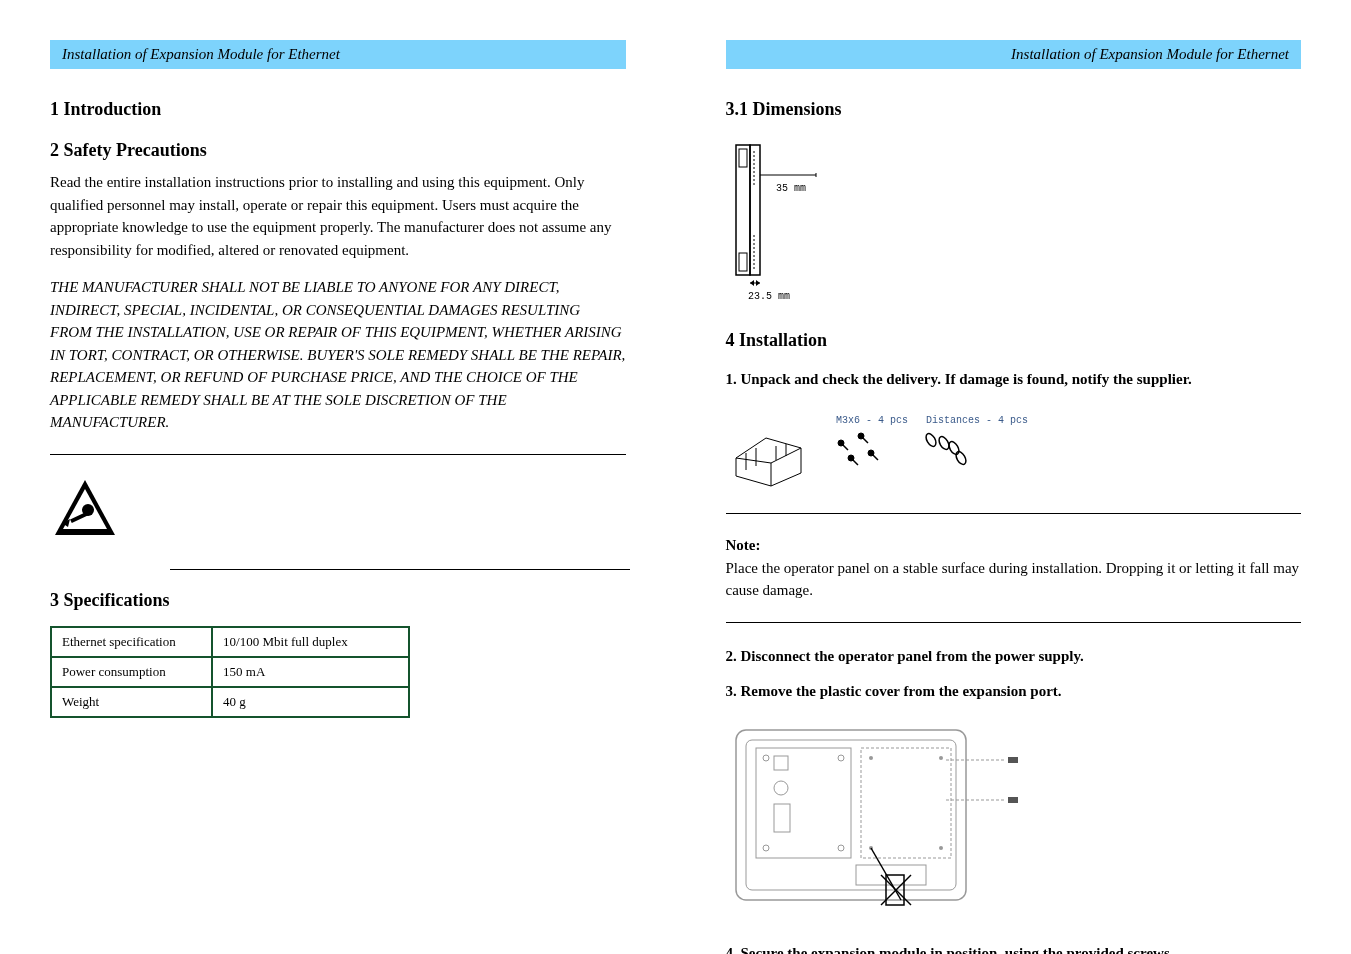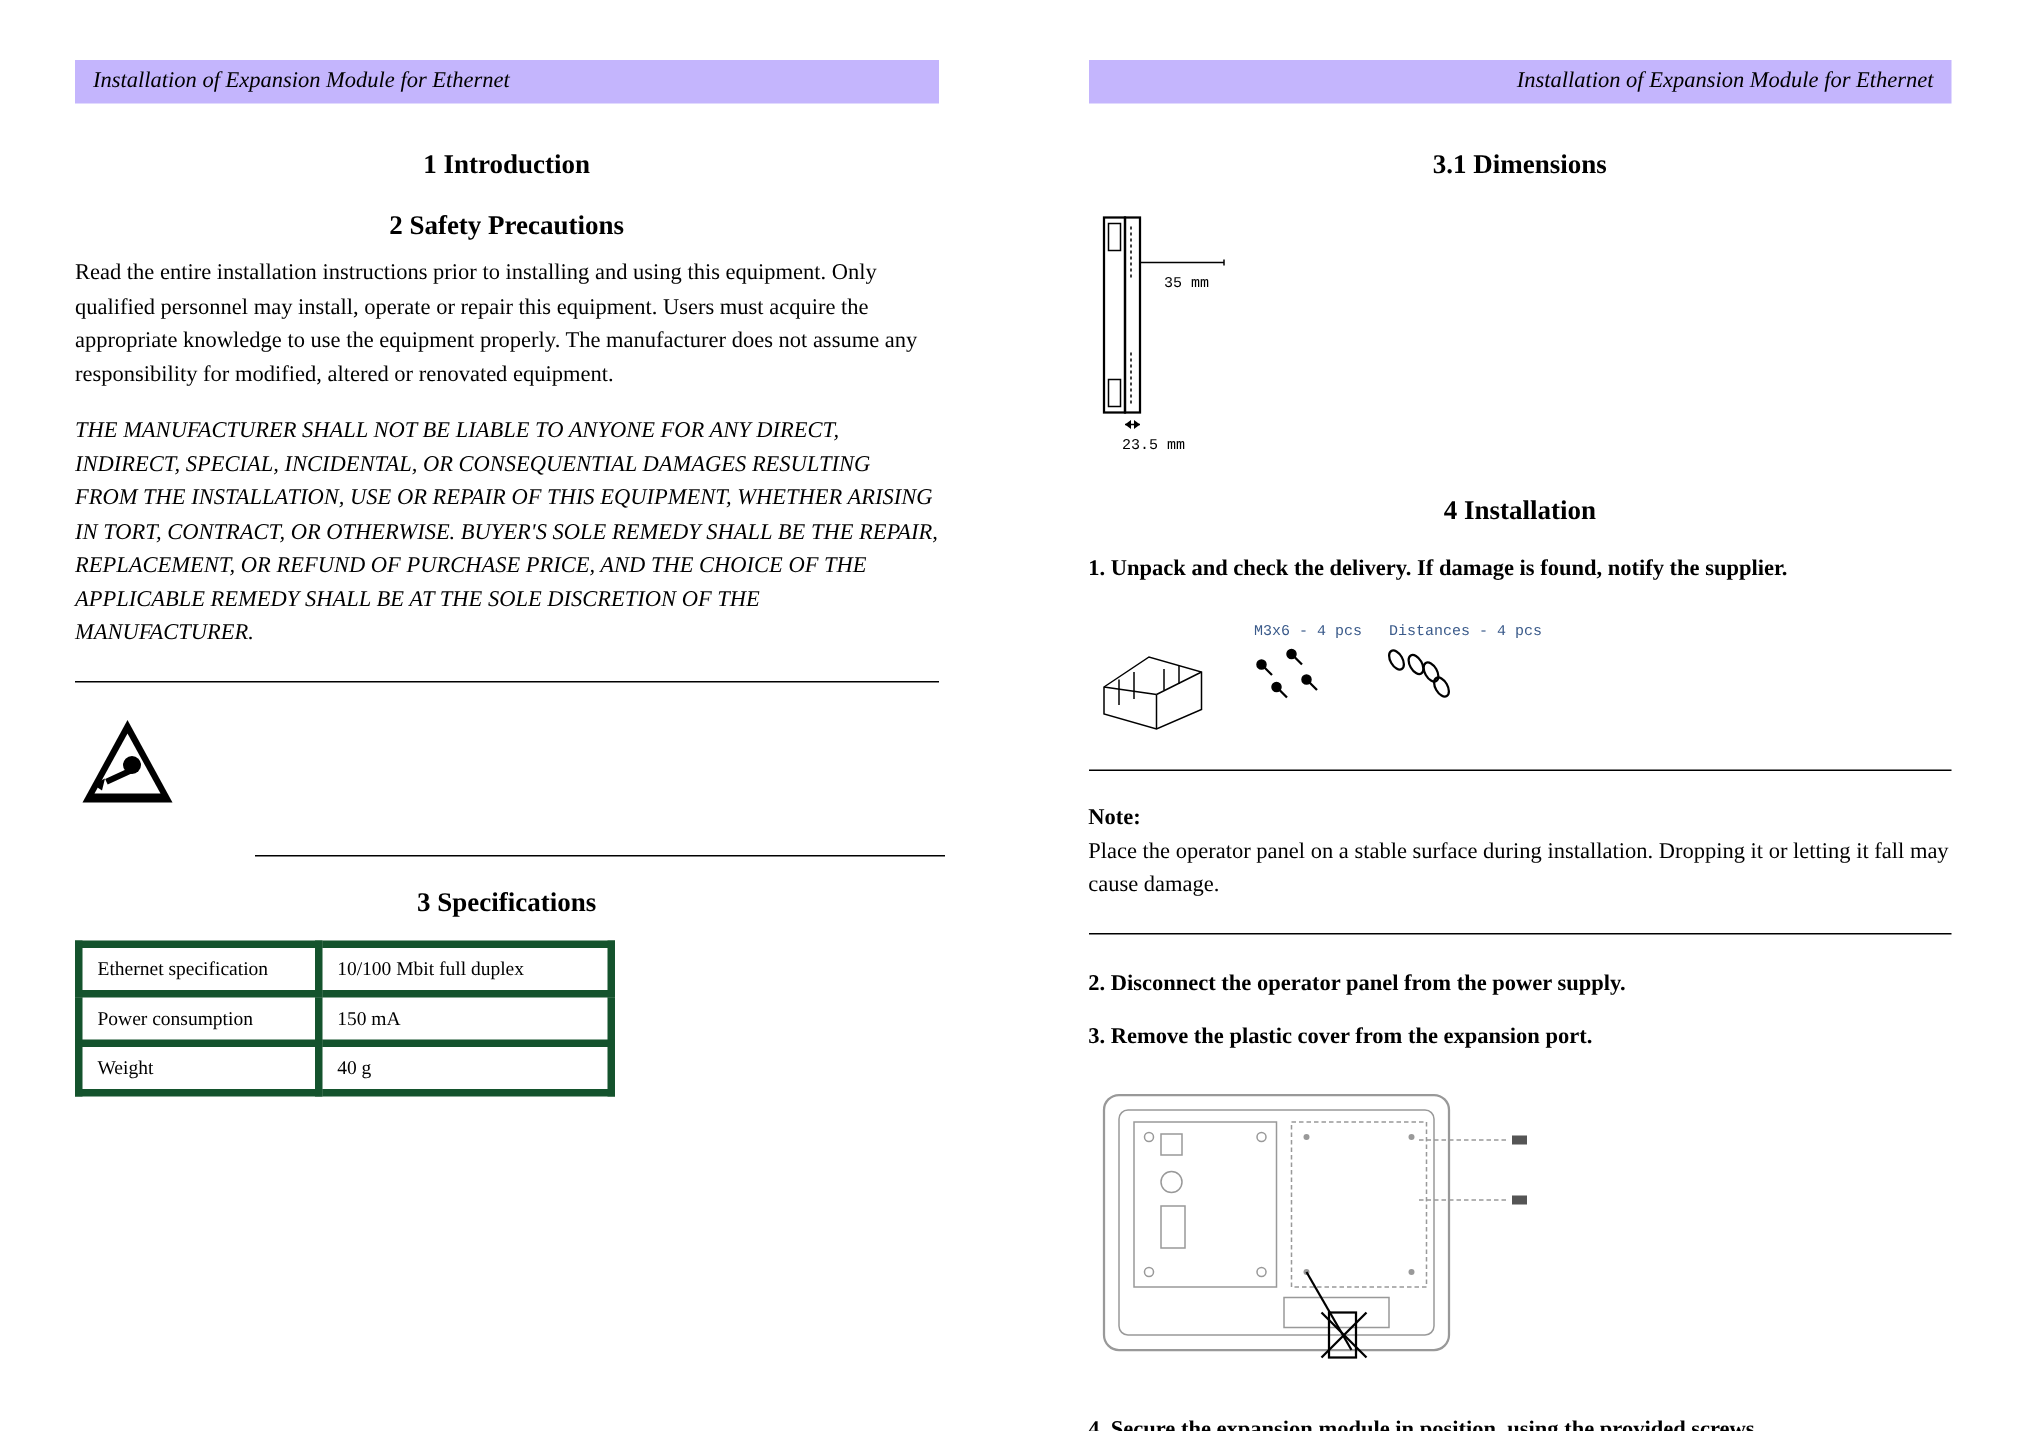--- a/index.html
+++ b/index.html
@@ -15,35 +15,34 @@
       color: #000;
       display: flex;
     }
     .page {
       width: 50%;
       height: 100%;
       padding: 40px 50px;
       position: relative;
     }
     .header-bar {
-      background: #c4b5fd;
+      background: #7dd3fc;
       padding: 6px 12px;
       font-style: italic;
       font-size: 15px;
       margin-bottom: 30px;
     }
     .header-bar.right {
       text-align: right;
     }
     .section-title {
       font-size: 18px;
       font-weight: bold;
       margin-bottom: 10px;
       margin-top: 20px;
-      text-align: center;
     }
     .body-text {
       font-size: 15px;
       line-height: 1.5;
       margin-bottom: 15px;
     }
     .caps-text {
       font-size: 15px;
       line-height: 1.5;
       margin-bottom: 20px;
@@ -62,21 +61,21 @@
     }
     .warning-icon {
       margin: 10px 0;
     }
     .spec-table {
       border-collapse: collapse;
       width: 360px;
       margin-top: 15px;
     }
     .spec-table td {
-      border: 5px solid #14532d;
+      border: 2px solid #14532d;
       padding: 6px 10px;
       font-size: 13px;
     }
     .spec-table td:first-child {
       width: 45%;
     }
     .step-list {
       list-style: none;
       margin: 15px 0;
     }

